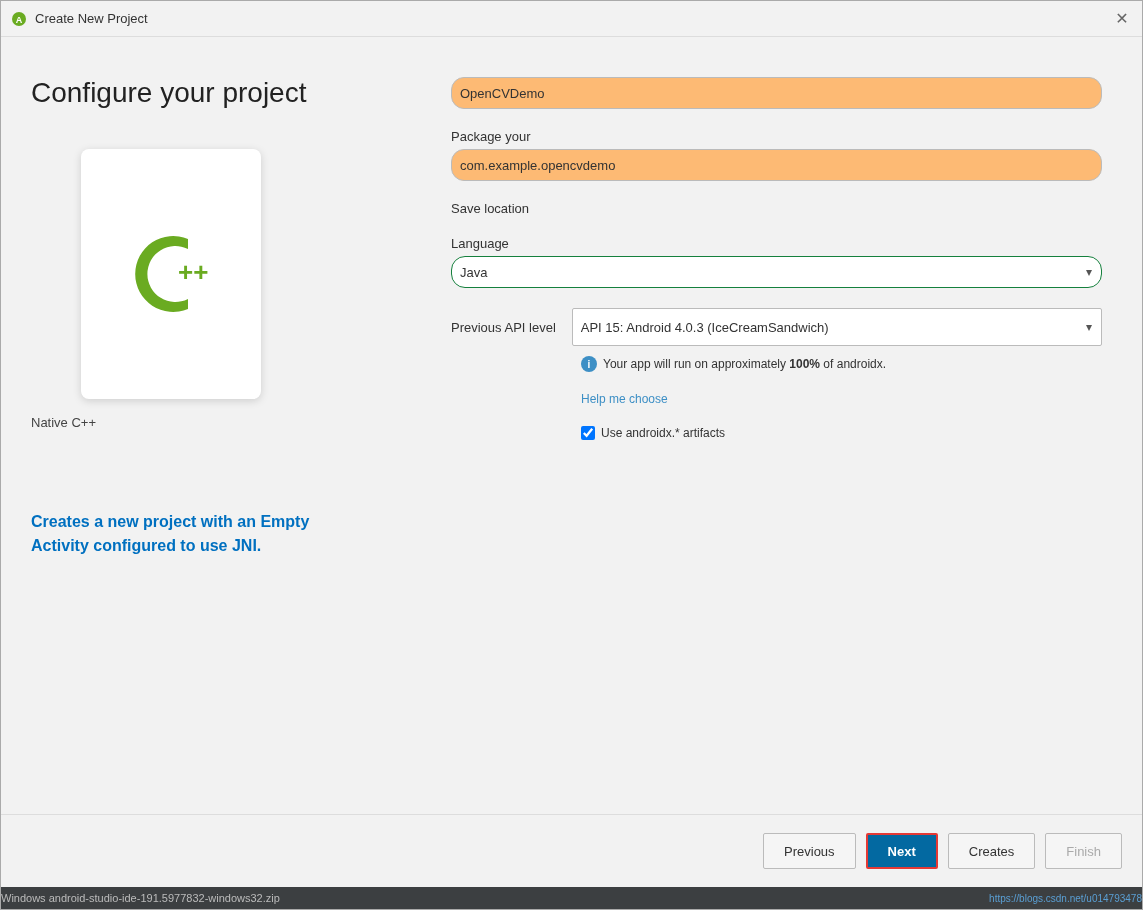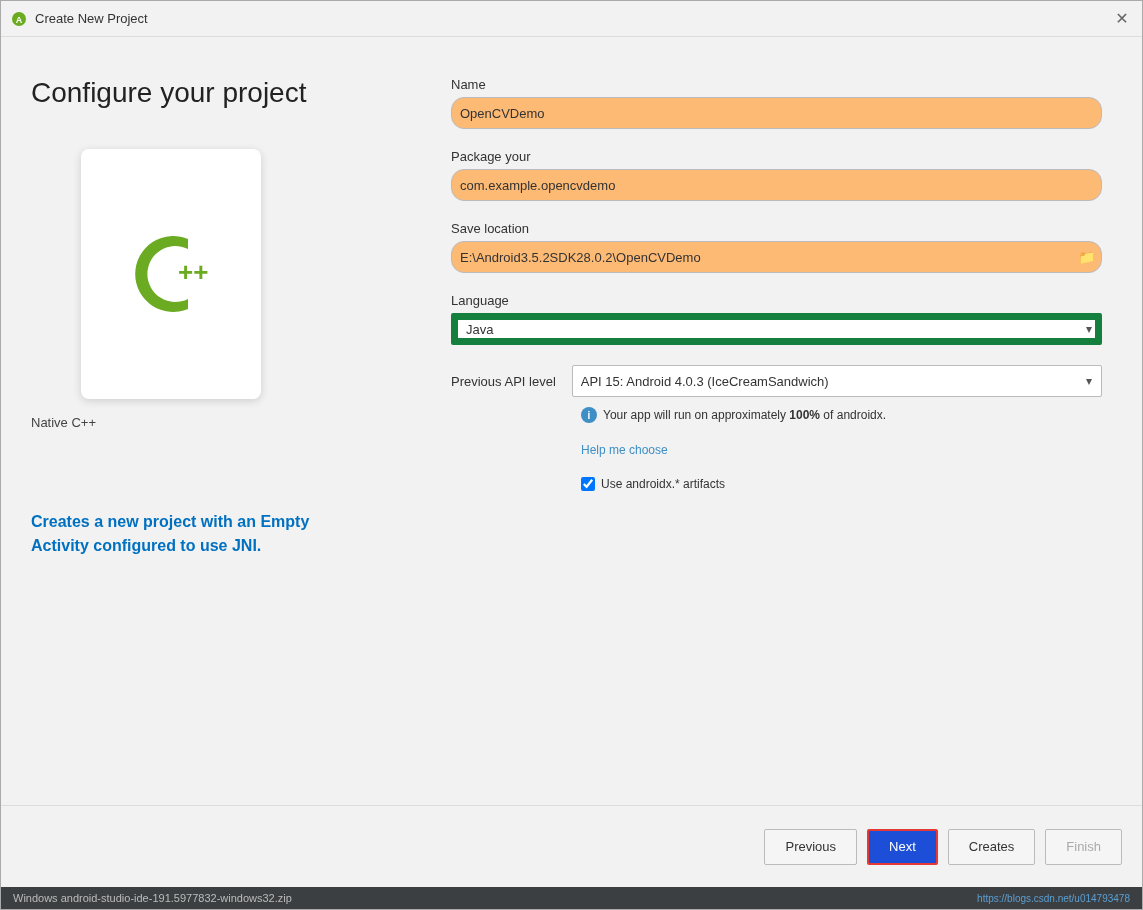--- a/index.html
+++ b/index.html
@@ -159,27 +159,27 @@
       right: 6px;
       top: 50%;
       transform: translateY(-50%);
       cursor: pointer;
       color: #888;
       font-size: 14px;
     }
 
     .form-select {
       height: 32px;
-      border: 7px solid #15803d;
+      border: 1px solid #15803d;
       background: white;
       padding: 0 8px;
       font-size: 13px;
       color: #333;
       outline: none;
-      border-radius: 2px;
+      border-radius: 14px;
       width: 100%;
       appearance: none;
       -webkit-appearance: none;
       background-image: none;
       cursor: pointer;
     }
 
     .select-wrapper {
       position: relative;
     }
@@ -218,21 +218,21 @@
       position: absolute;
       right: 10px;
       top: 50%;
       transform: translateY(-50%);
       pointer-events: none;
       color: #555;
       font-size: 12px;
     }
 
     .api-select {
-      height: 32px;
+      height: 38px;
       border: 1px solid #bbb;
       background: white;
       padding: 0 8px;
       font-size: 13px;
       color: #333;
       outline: none;
       border-radius: 2px;
       width: 100%;
       appearance: none;
       -webkit-appearance: none;
@@ -289,21 +289,21 @@
       width: 14px;
       height: 14px;
     }
 
     .checkbox-label {
       font-size: 12px;
       color: #333;
     }
 
     .footer {
-      height: 82px;
+      height: 73px;
       border-top: 1px solid #ddd;
       display: flex;
       align-items: center;
       justify-content: flex-end;
       padding: 0 20px;
       gap: 10px;
       background: #f2f2f2;
       flex-shrink: 0;
     }
 
@@ -312,39 +312,39 @@
       padding: 0 20px;
       border-radius: 2px;
       font-size: 13px;
       cursor: pointer;
       border: 1px solid #bbb;
       background: #f5f5f5;
       color: #333;
     }
 
     .btn-primary {
-      background: #1d4ed8;
+      background: #0369a1;
       color: white;
       border: 2px solid #e53935;
-      font-weight: 400;
+      font-weight: 700;
     }
 
     .btn-disabled {
       color: #aaa;
       cursor: default;
     }
 
     .status-bar {
       height: 22px;
       background: #3c3f41;
       color: #bbb;
       font-size: 11px;
       display: flex;
       align-items: center;
-      padding: 0 12px;
+      padding: 0 0;
       flex-shrink: 0;
     }
 
     .status-text {
       flex: 1;
     }
 
     .status-right {
       color: #5a9fd4;
       font-size: 10px;
@@ -389,35 +389,30 @@
       <div class="template-name">Native C++</div>
 
       <div class="description">
         <span>Creates a new project with an Empty Activity configured to use </span><span style="color:#0070c0;font-weight:bold">JNI</span><span>.</span>
       </div>
     </div>
 
     <div class="right-panel">
 
       <div class="form-group">
-        <label class="form-label">Name</label>
         <input class="form-input" type="text" value="OpenCVDemo" style="">
       </div>
 
       <div class="form-group">
         <label class="form-label">Package your</label>
         <input class="form-input" type="text" value="com.example.opencvdemo" style="">
       </div>
 
       <div class="form-group">
         <label class="form-label">Save location</label>
-        <div class="input-with-icon">
-          <input class="form-input" type="text" value="E:\Android3.5.2SDK28.0.2\OpenCVDemo" style="">
-          <span class="folder-icon-btn">📁</span>
-        </div>
       </div>
 
       <div class="form-group">
         <label class="form-label">Language</label>
         <div class="select-wrapper">
           <select class="form-select">
             <option>Java</option>
             <option>Kotlin</option>
           </select>
         </div>

